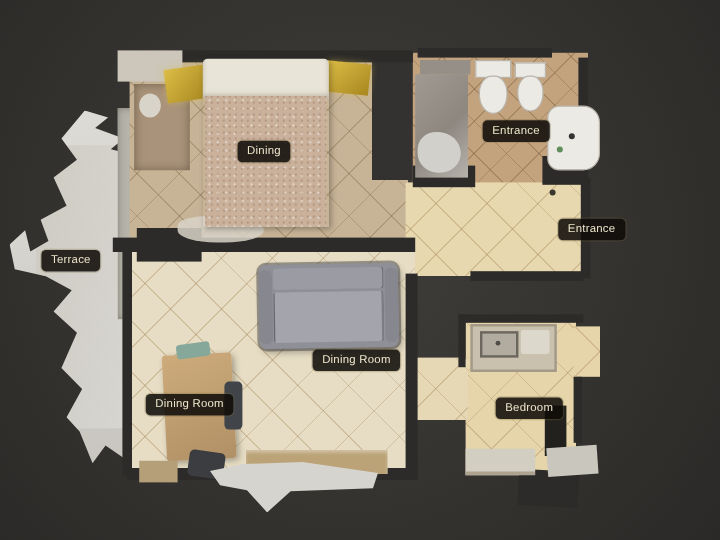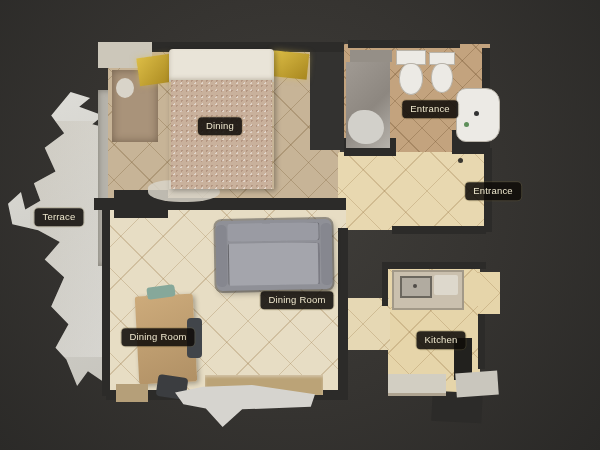--- a/index.html
+++ b/index.html
@@ -150,15 +150,15 @@
   <div class="abs" style="left:454px;top:338px;width:18px;height:42px;background:#22211e;"></div>
   <div class="abs" style="left:388px;top:374px;width:58px;height:22px;background:#d2cec2;box-shadow:inset 0 -3px 0 rgba(120,100,70,.4);"></div>
   <div class="abs" style="left:456px;top:372px;width:42px;height:24px;background:#c9c6bd;transform:rotate(-4deg);"></div>
 
   <div class="room-label" style="left:220px;top:126px;">Dining</div>
   <div class="room-label" style="left:430px;top:109px;">Entrance</div>
   <div class="room-label" style="left:493px;top:191px;">Entrance</div>
   <div class="room-label" style="left:39px;top:217px;margin-left:20px;">Terrace</div>
   <div class="room-label" style="left:297px;top:300px;">Dining Room</div>
   <div class="room-label" style="left:158px;top:337px;">Dining Room</div>
-  <div class="room-label" style="left:441px;top:340px;">Kitchen</div>
+  <div class="room-label" style="left:441px;top:340px;">Bedroom</div>
 
 </div>
 
 </body></html>

